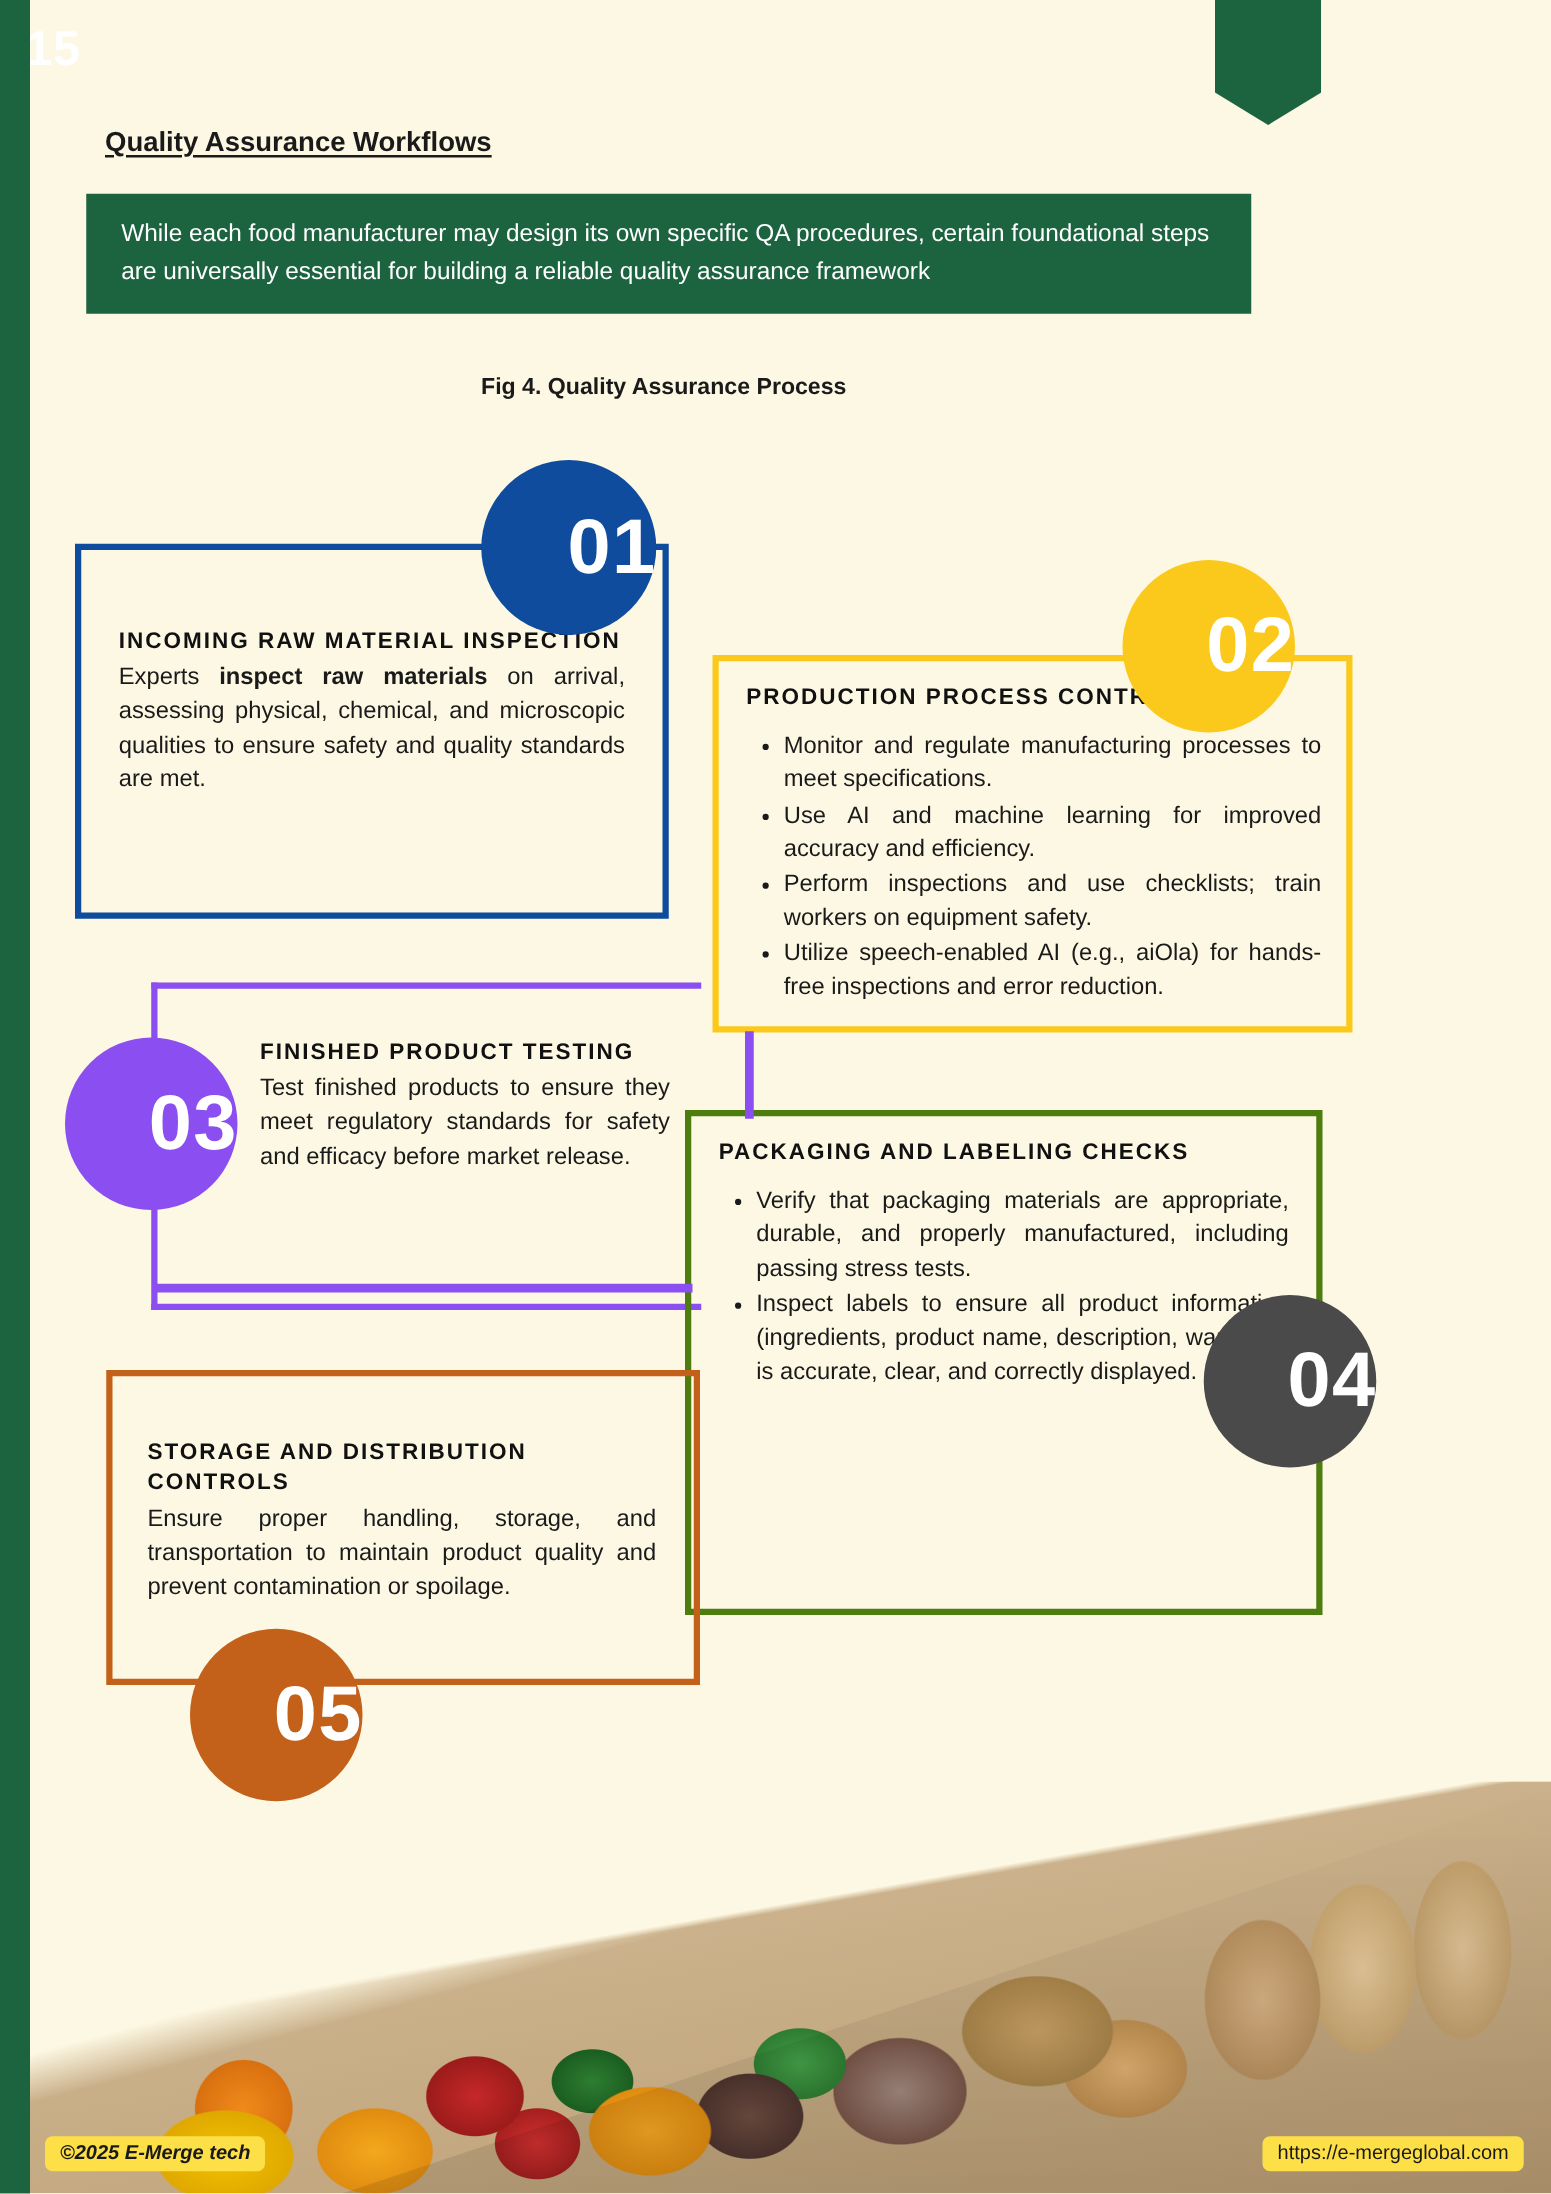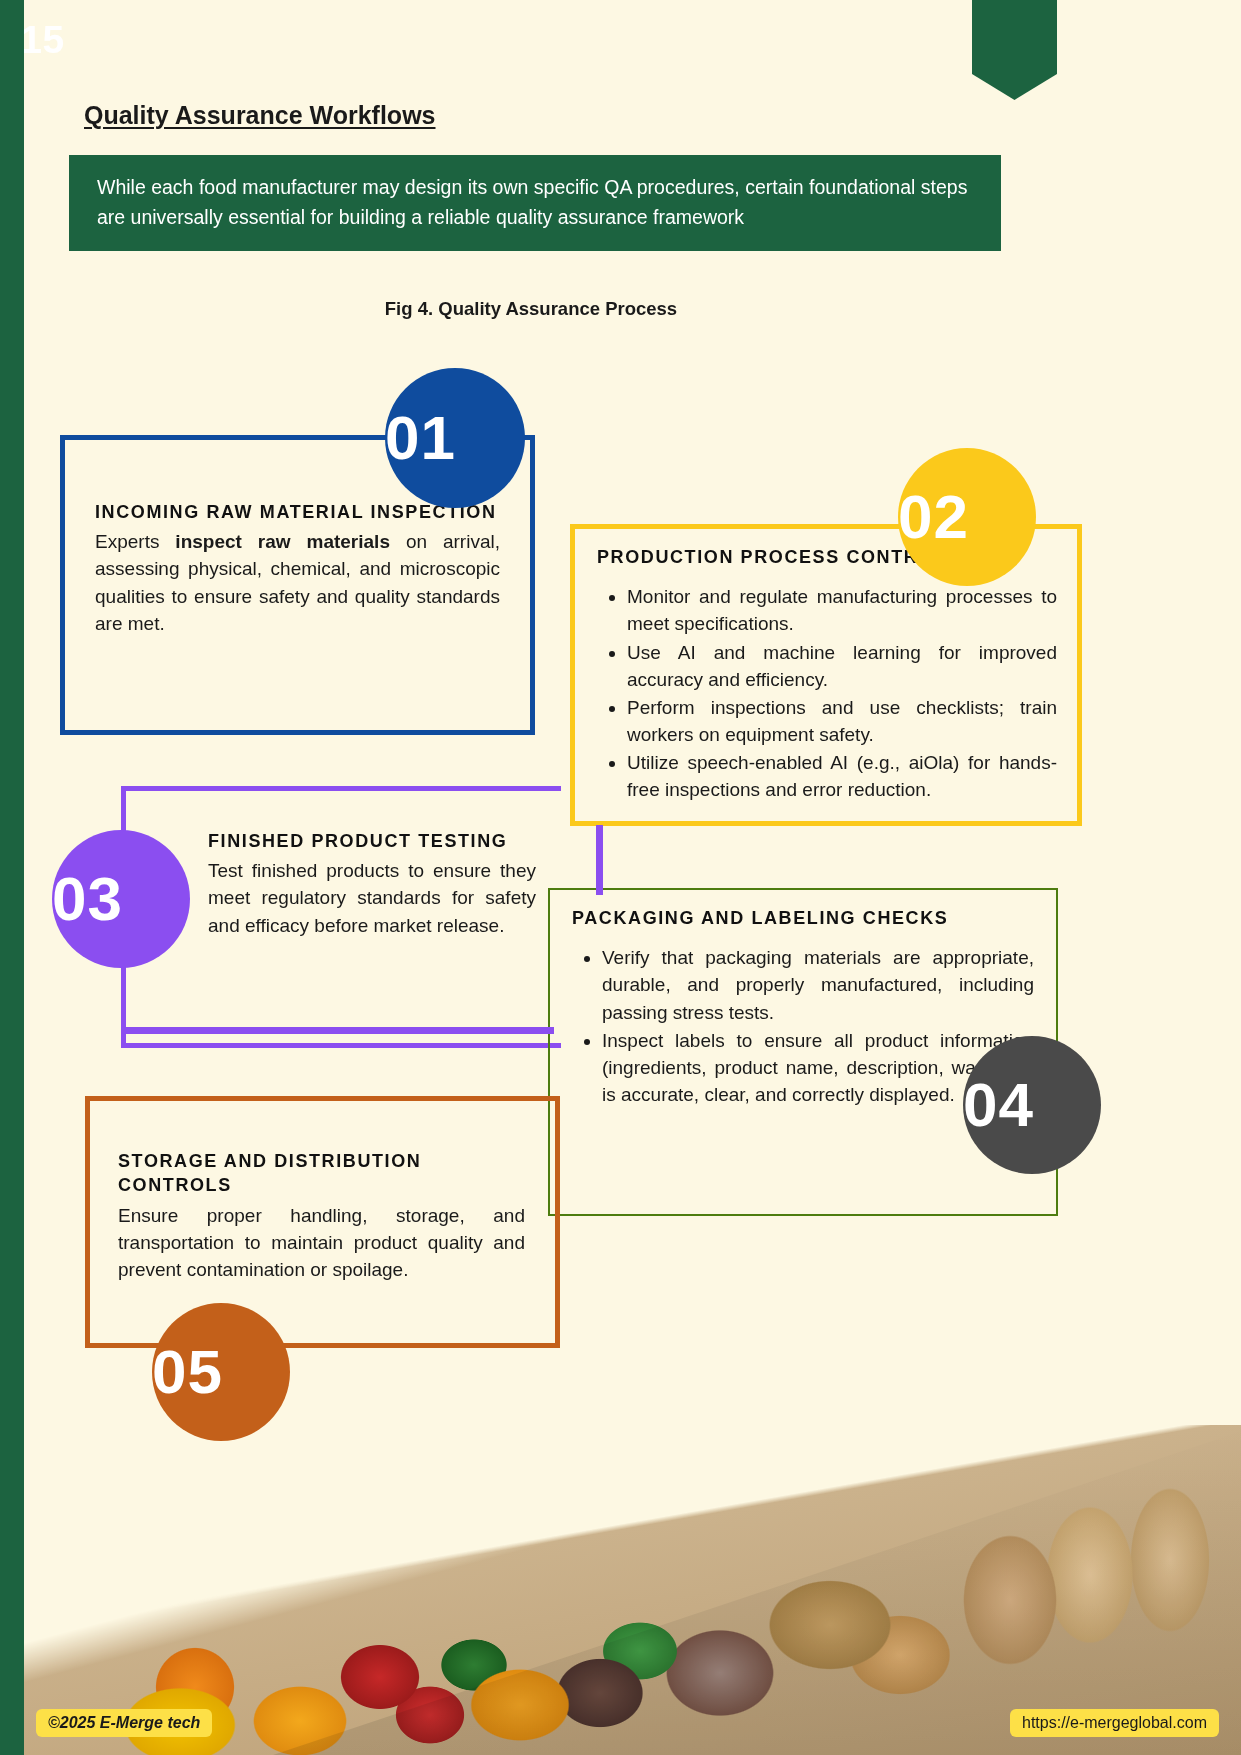--- a/index.html
+++ b/index.html
@@ -42,21 +42,21 @@
     color: #ffffff;
     font-size: 39px;
     font-weight: bold;
     letter-spacing: 0.5px;
   }
 
   
   .section-heading {
     position: absolute;
     left: 84px; top: 101px;
-    font-size: 25px;
+    font-size: 22px;
     font-weight: bold;
     color: #1a1a1a;
     text-decoration: underline;
     text-underline-offset: 3px;
   }
 
   
   .intro-banner {
     position: absolute;
     left: 69px; top: 155px;
@@ -110,21 +110,21 @@
     text-align: justify;
   }
   .card-list li { margin-bottom: 1px; }
 
   
   .badge {
     position: absolute;
     border-radius: 50%;
     color: #ffffff;
     font-weight: bold;
-    text-align: left;
+    text-align: right;
     z-index: 20;
     font-family: "Liberation Sans", sans-serif;
   }
   .badge span {
     display: block;
     font-size: 62px;
     letter-spacing: 1px;
   }
 
   
@@ -231,21 +231,21 @@
   </div>
 
   <div class="card" style="left:121px; top:786px; width:440px; height:262px; border:5px solid #8b4ef0; border-right:none; padding:38px 25px 10px 82px;">
     <div class="card-title">FINISHED PRODUCT TESTING</div>
     <div class="card-body">Test finished products to ensure they meet regulatory standards for safety and efficacy before market release.</div>
   </div>
   <div class="badge" style="left:52px; top:830px; width:138px; height:138px; background:#8b4ef0; line-height:138px;">
     <span>03</span>
   </div>
 
-  <div class="card" style="left:548px; top:888px; width:510px; height:328px; border:2px solid #4d7c0f; padding:16px 22px 10px 22px;">
+  <div class="card" style="left:548px; top:888px; width:510px; height:404px; border:5px solid #4d7c0f; padding:16px 22px 10px 22px;">
     <div class="card-title">PACKAGING AND LABELING CHECKS</div>
     <ul class="card-list">
       <li>Verify that packaging materials are appropriate, durable, and properly manufactured, including passing stress tests.</li>
       <li>Inspect labels to ensure all product information (ingredients, product name, description, warnings) is accurate, clear, and correctly displayed.</li>
     </ul>
   </div>
   <div class="badge" style="left:963px; top:1036px; width:138px; height:138px; background:#4a4a4a; line-height:138px;">
     <span>04</span>
   </div>
 

